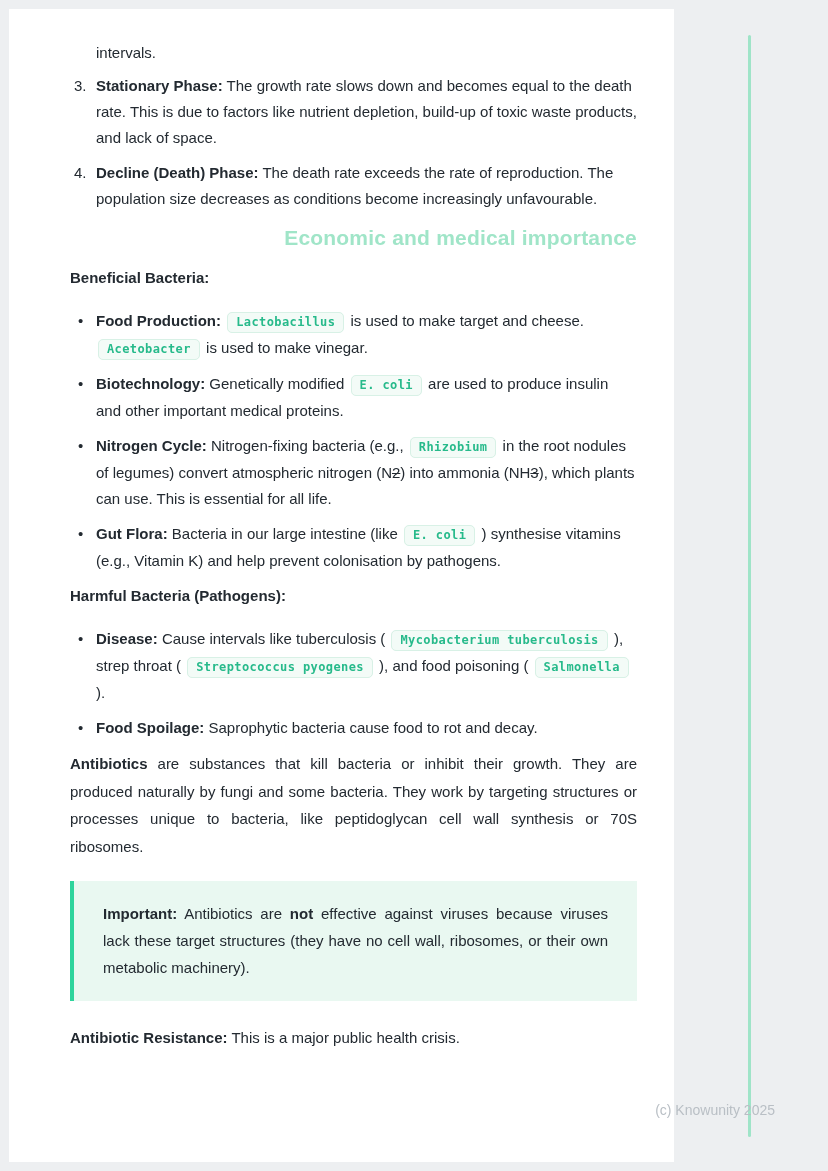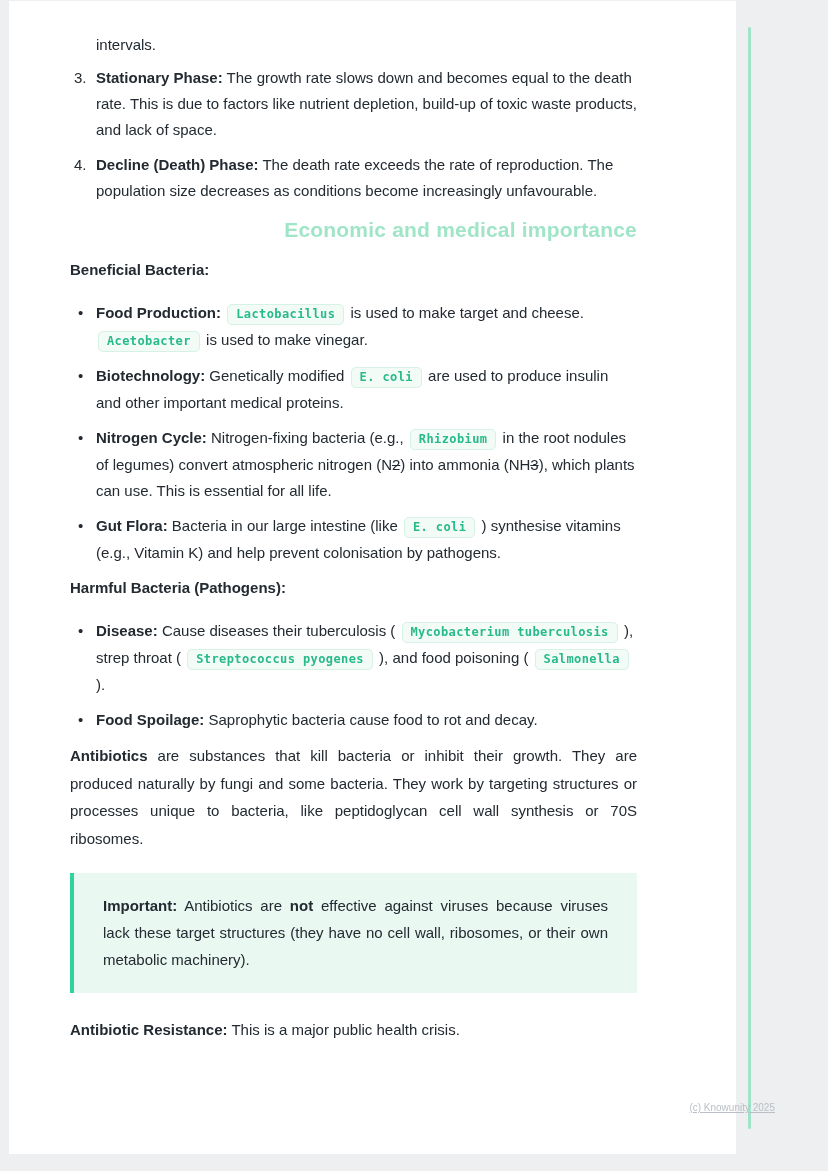--- a/index.html
+++ b/index.html
@@ -11,22 +11,22 @@
   .stage {
     position: relative;
     width: 828px;
     height: 1171px;
     background: var(--page-bg, #edeff1);
     overflow: hidden;
   }
   .paper {
     position: absolute;
     left: 9px;
-    top: 1px;
-    width: 727px;
+    top: 9px;
+    width: 665px;
     height: 1153px;
     background: #ffffff;
   }
   .accent-line {
     position: absolute;
     left: 739px;
     top: 26px;
     width: 3px;
     height: 1102px;
     border-radius: 2px;
@@ -99,23 +99,22 @@
   .callout-body {
     font-size: 15px;
     line-height: 27px;
     text-align: justify;
     color: var(--body-text, #232a31);
   }
   .footer {
     position: absolute;
     right: 53px;
     top: 1102px;
-    font-size: 10px;
+    font-size: 14px;
     color: var(--footer-text, #b9bfc5);
-    text-decoration: underline;
   }
 </style>
 </head>
 <body>
 
 <div class="stage">
   <div class="paper">
     <div class="accent-line"></div>
     <div class="content">
         <p class="p indent"><span>intervals.</span></p>
@@ -141,21 +140,21 @@
           <span class="marker bullet">•</span>
           <div class="li-body"><span class="b">Nitrogen Cycle:</span><span> Nitrogen-fixing bacteria (e.g., </span><span class="chip">Rhizobium</span><span> in the root nodules of legumes) convert atmospheric nitrogen (N</span><span class="strike">2</span><span>) into ammonia (NH</span><span class="strike">3</span><span>), which plants can use. This is essential for all life.</span></div>
         </div>
         <div class="li">
           <span class="marker bullet">•</span>
           <div class="li-body"><span class="b">Gut Flora:</span><span> Bacteria in our large intestine (like </span><span class="chip">E. coli</span><span> ) synthesise vitamins (e.g., Vitamin K) and help prevent colonisation by pathogens.</span></div>
         </div>
         <p class="p label"><span class="b">Harmful Bacteria (Pathogens):</span></p>
         <div class="li">
           <span class="marker bullet">•</span>
-          <div class="li-body"><span class="b">Disease:</span><span> Cause diseases their tuberculosis ( </span><span class="chip">Mycobacterium tuberculosis</span><span> ), strep throat ( </span><span class="chip">Streptococcus pyogenes</span><span> ), and food poisoning ( </span><span class="chip">Salmonella</span><span> ).</span></div>
+          <div class="li-body"><span class="b">Disease:</span><span> Cause intervals like tuberculosis ( </span><span class="chip">Mycobacterium tuberculosis</span><span> ), strep throat ( </span><span class="chip">Streptococcus pyogenes</span><span> ), and food poisoning ( </span><span class="chip">Salmonella</span><span> ).</span></div>
         </div>
         <div class="li">
           <span class="marker bullet">•</span>
           <div class="li-body"><span class="b">Food Spoilage:</span><span> Saprophytic bacteria cause food to rot and decay.</span></div>
         </div>
         <p class="p justify"><span class="b">Antibiotics</span><span> are substances that kill bacteria or inhibit their growth. They are produced naturally by fungi and some bacteria. They work by targeting structures or processes unique to bacteria, like peptidoglycan cell wall synthesis or 70S ribosomes.</span></p>
         <div class="callout">
           <div class="callout-body"><span class="b">Important:</span><span> Antibiotics are </span><span class="b">not</span><span> effective against viruses because viruses lack these target structures (they have no cell wall, ribosomes, or their own metabolic machinery).</span></div>
         </div>
         <p class="p last"><span class="b">Antibiotic Resistance:</span><span> This is a major public health crisis.</span></p>

